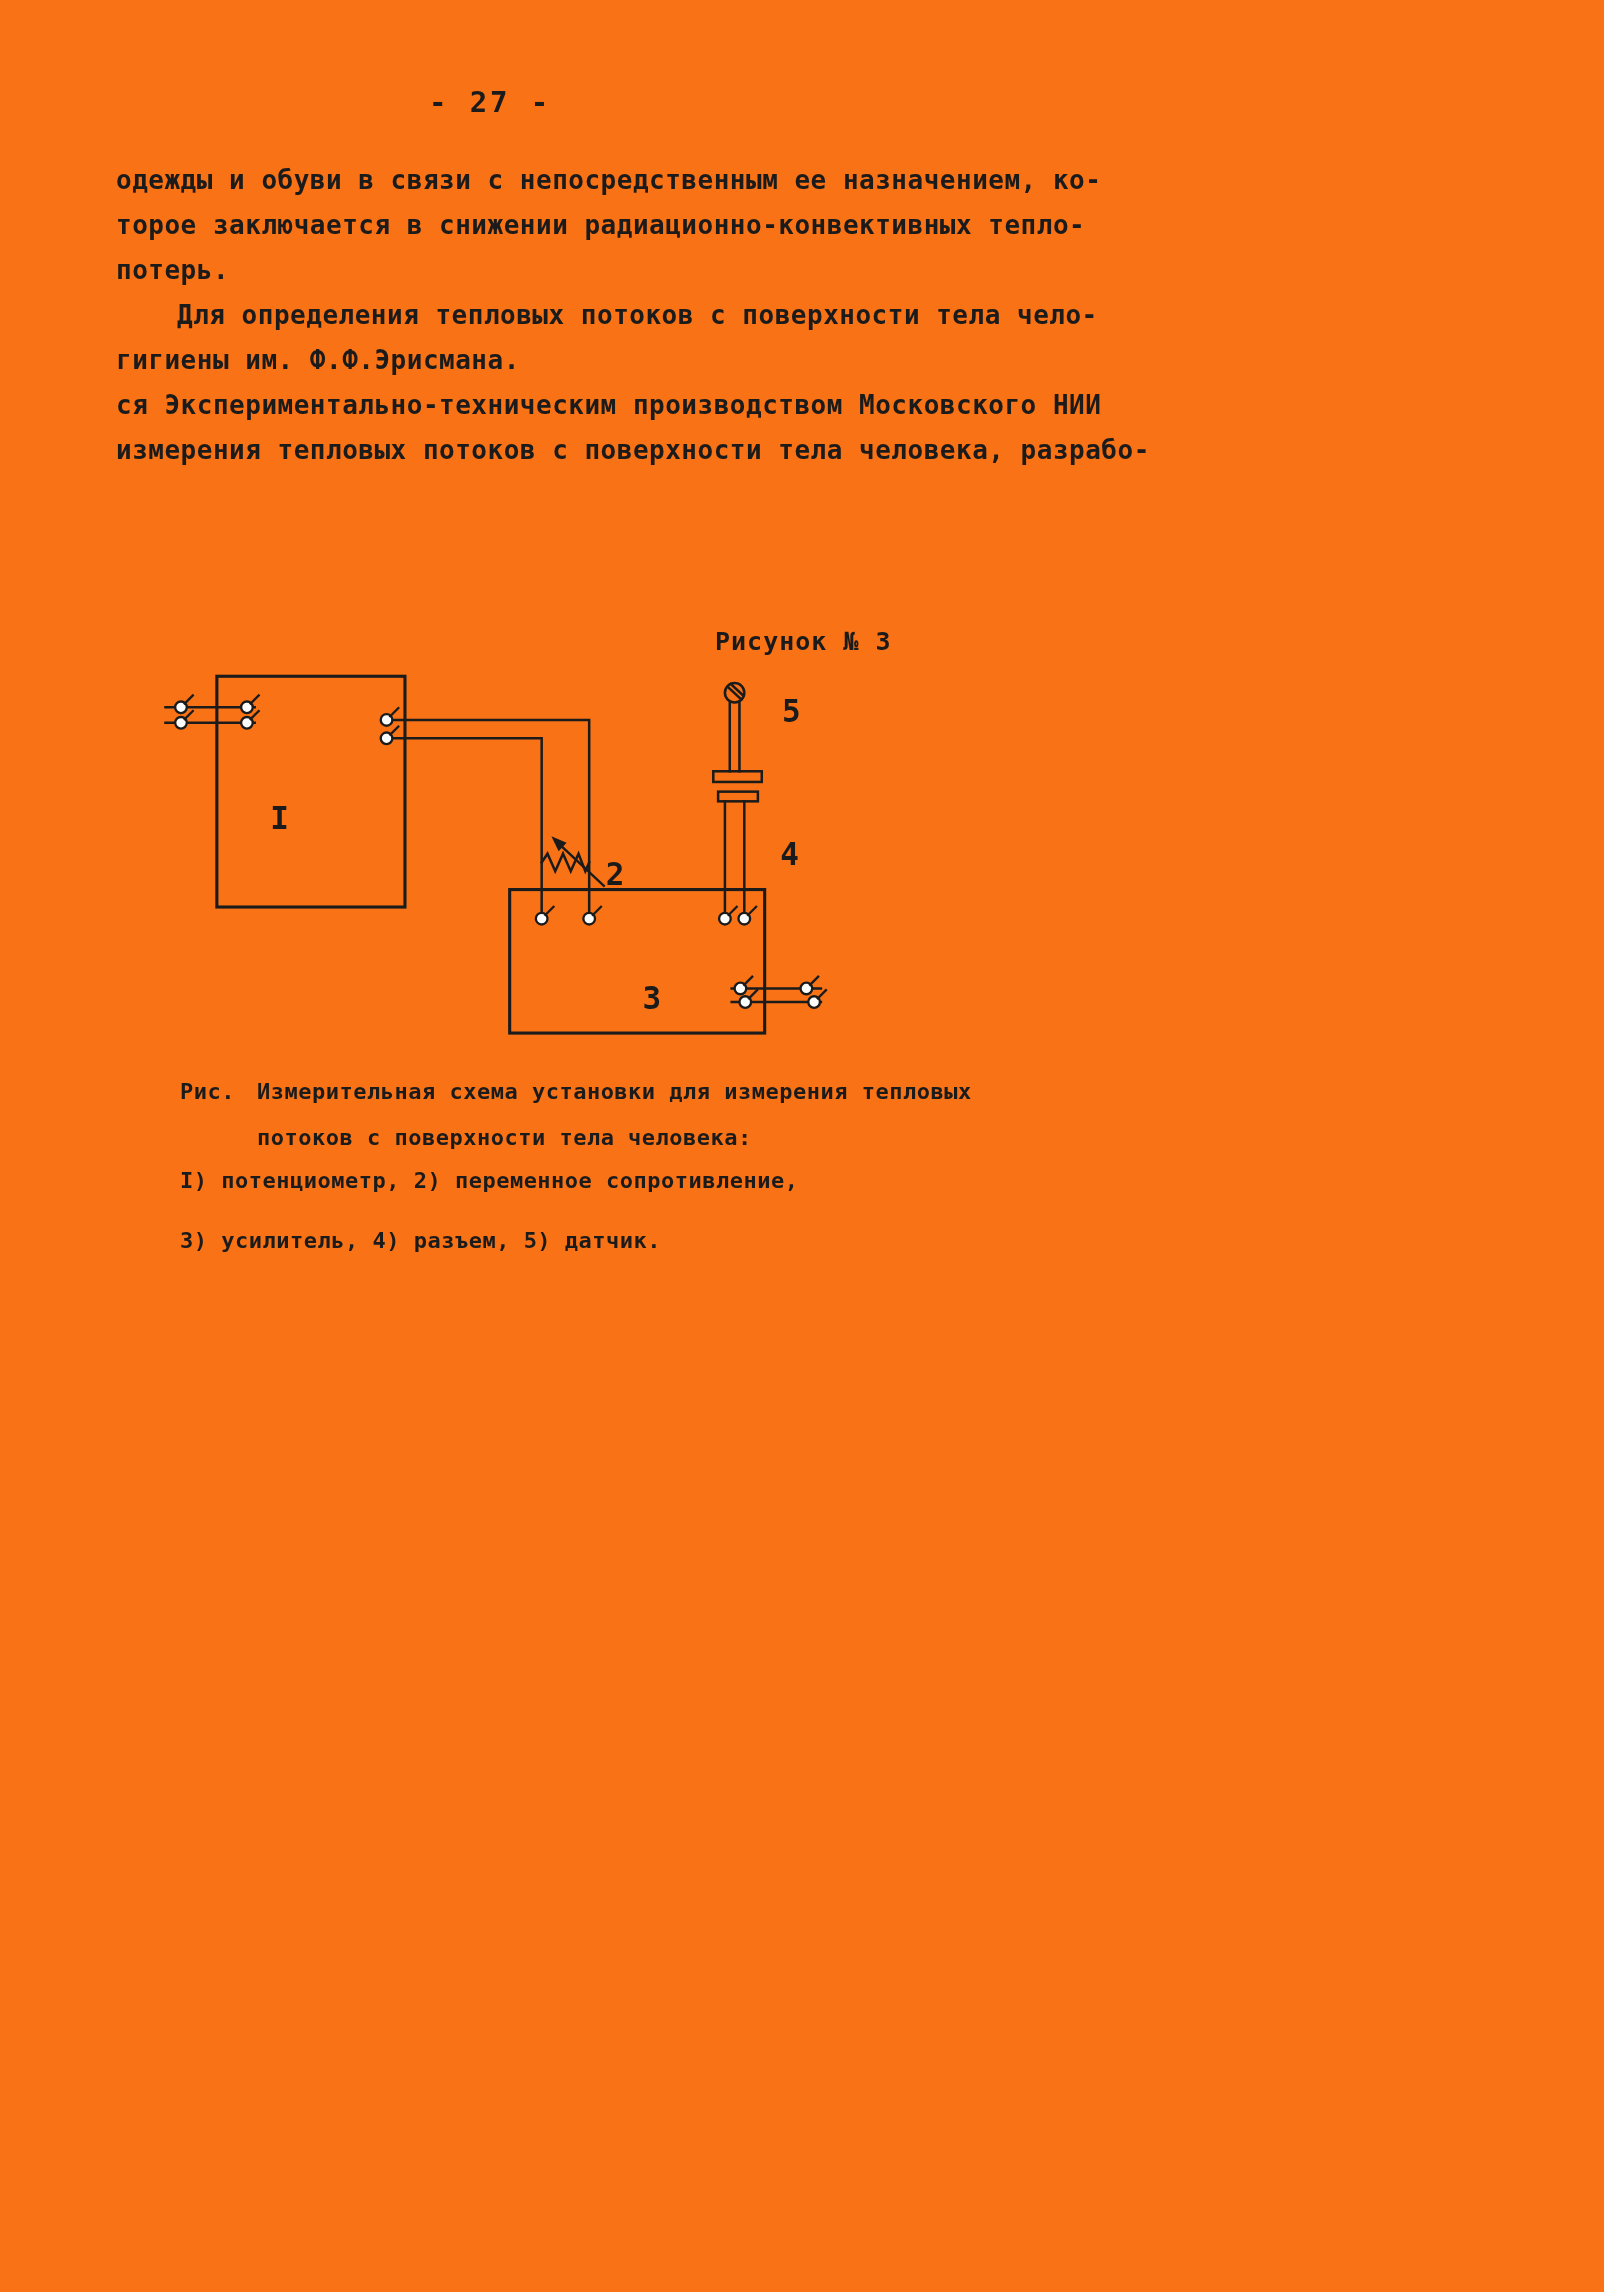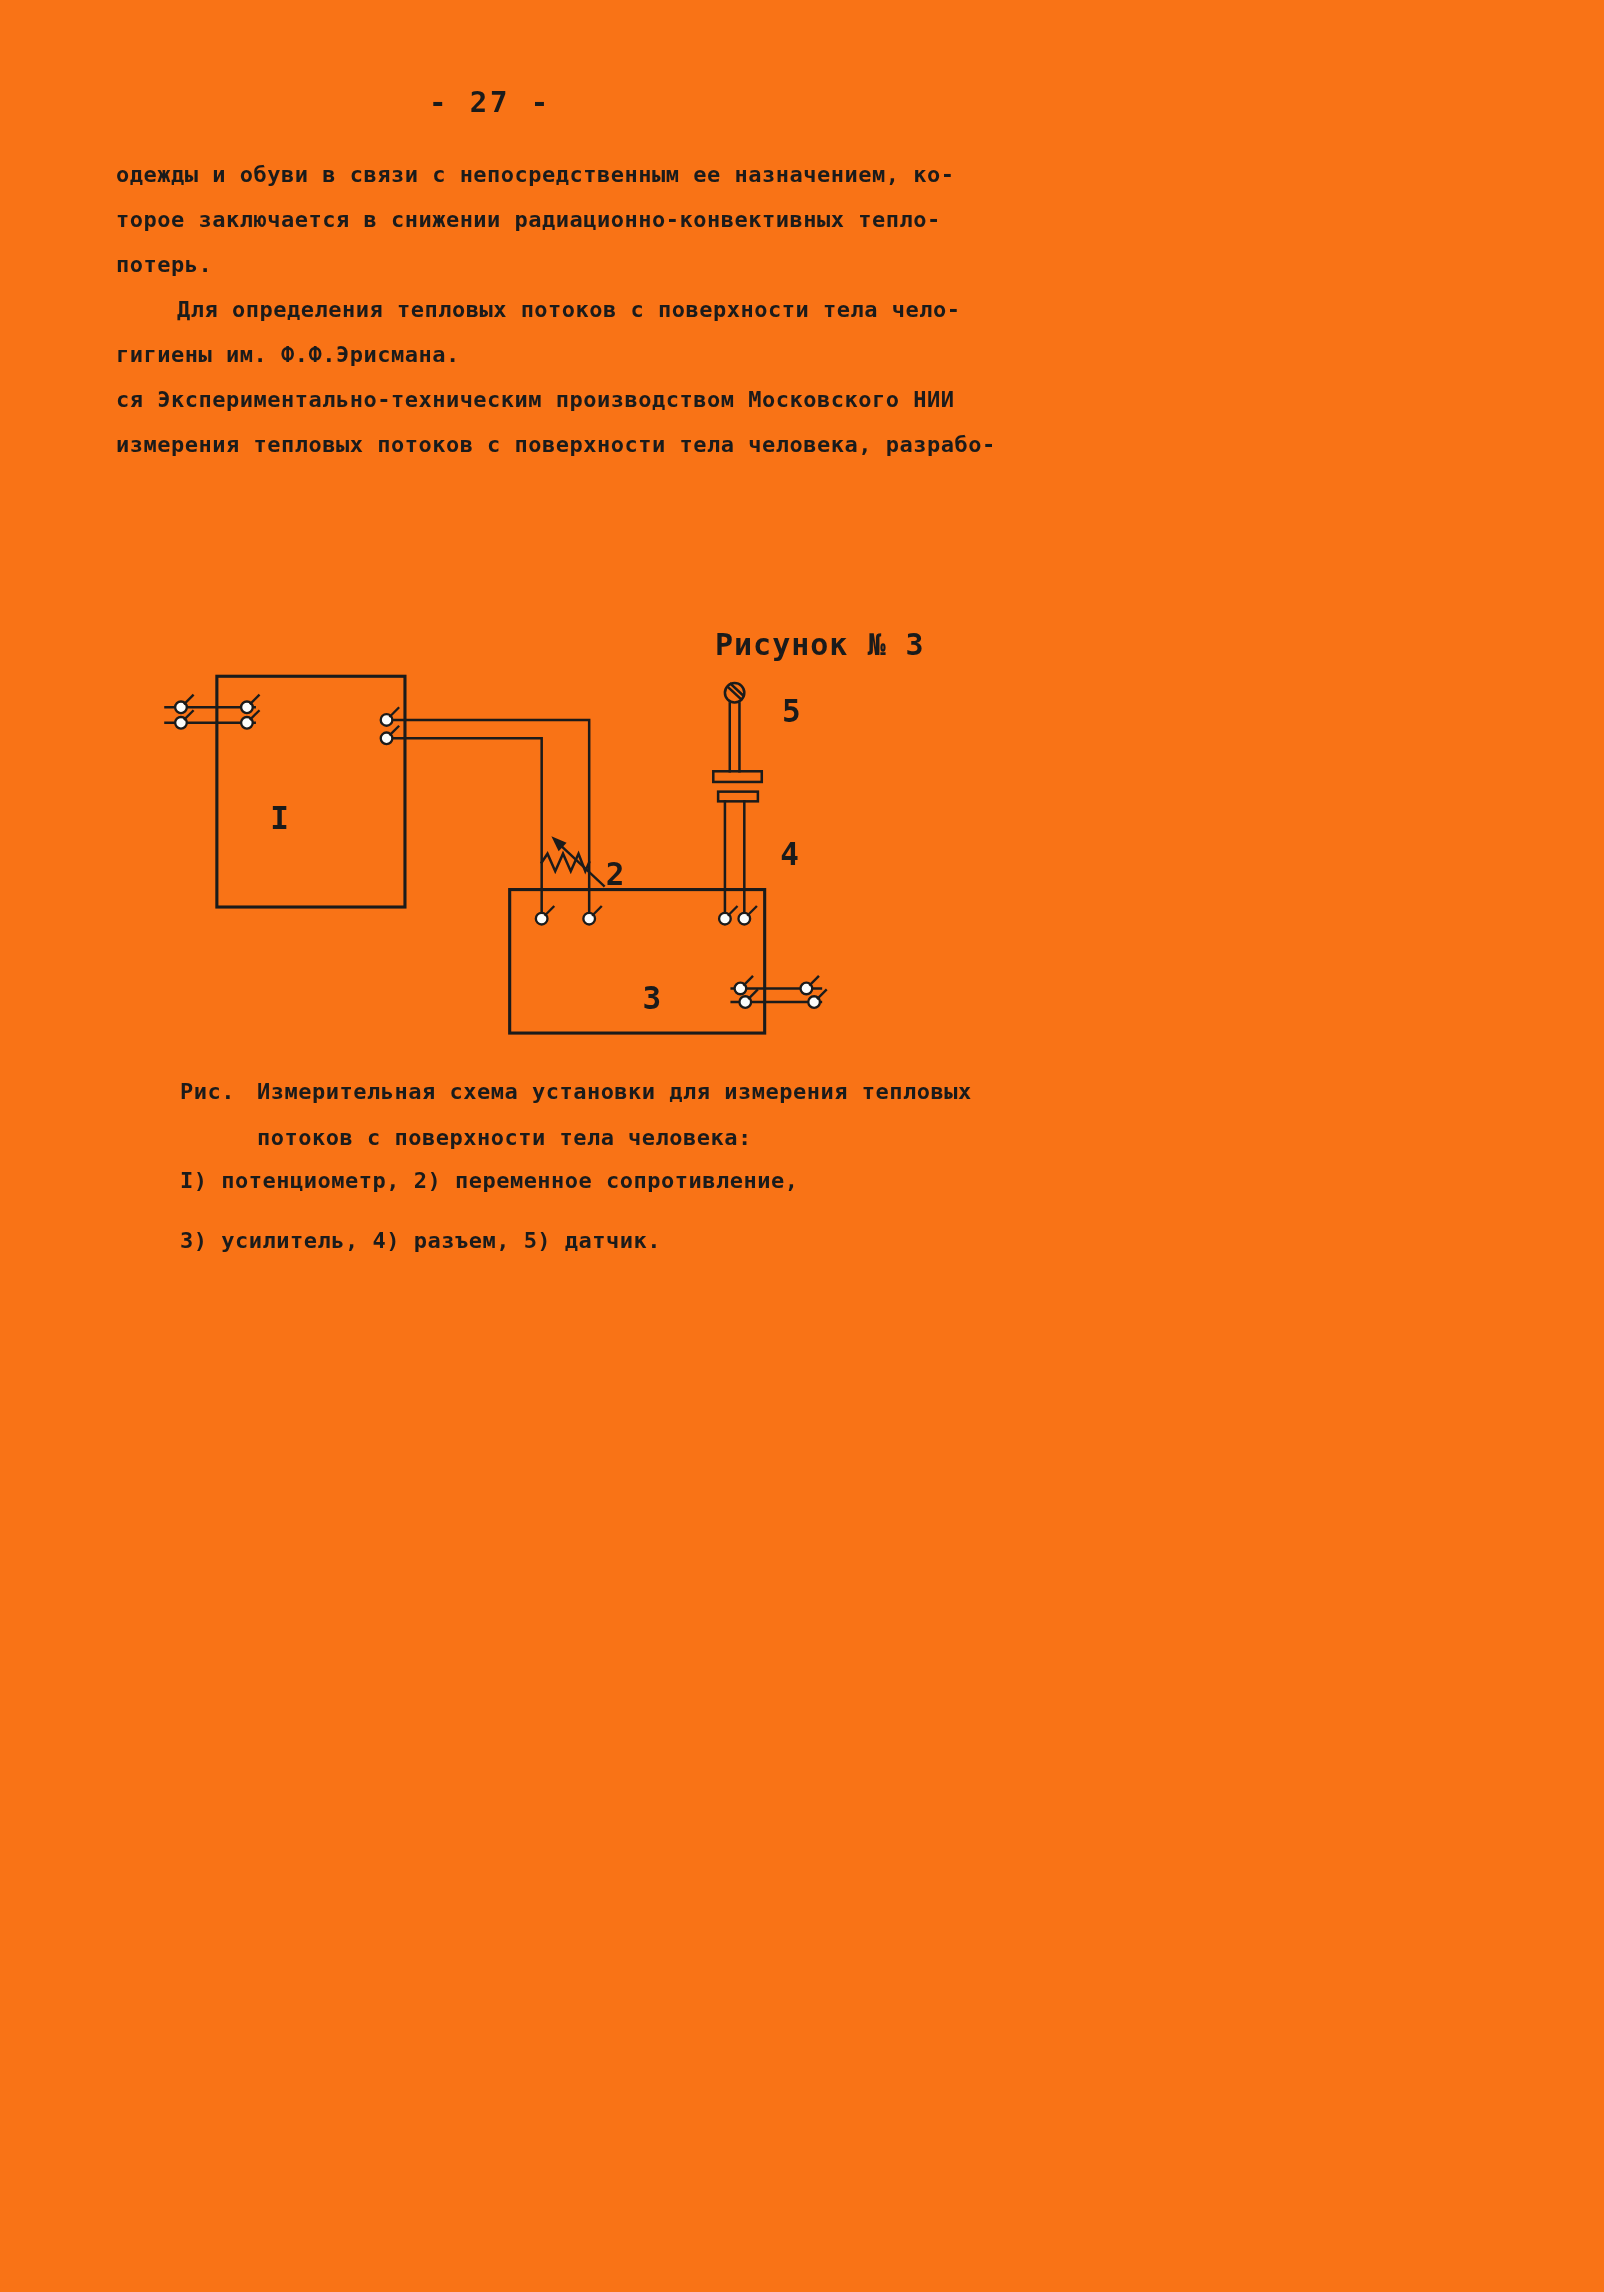--- a/index.html
+++ b/index.html
@@ -18,35 +18,35 @@
     top: 85px;
     left: 0;
     width: 980px;
     text-align: center;
     font-size: 29px;
     font-weight: bold;
     letter-spacing: 2.9px;
   }
   .body-text {
     position: absolute;
-    top: 152px;
+    top: 158px;
     left: 116px;
     width: 970px;
-    font-size: 22px;
+    font-size: 26px;
     line-height: 45px;
     font-weight: bold;
     letter-spacing: 0.5px;
     white-space: nowrap;
   }
   .body-text .indent { padding-left: 61px; }
   .figure-label {
     position: absolute;
     left: 715px;
     top: 627px;
-    font-size: 30px;
+    font-size: 25px;
     font-weight: bold;
     letter-spacing: 1px;
   }
   .diagram {
     position: absolute;
     left: 0;
     top: 621px;
   }
   .cap {
     position: absolute;

